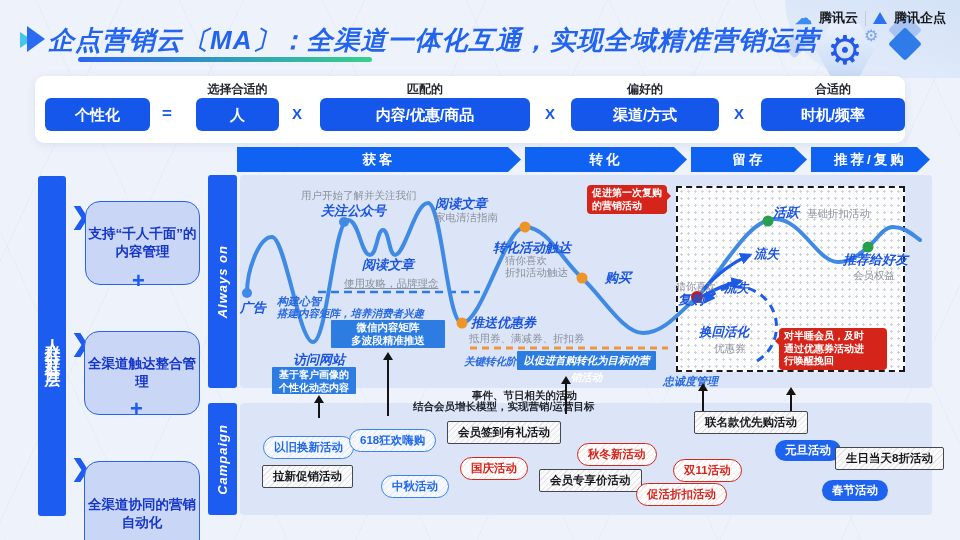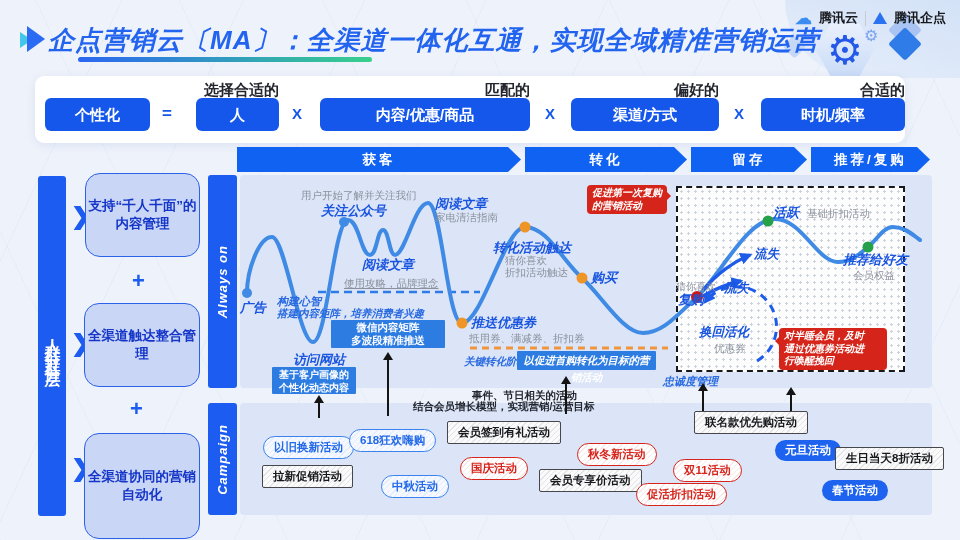--- a/index.html
+++ b/index.html
@@ -19,40 +19,40 @@
   .cloud-ic{color:#3b8cf0;font-size:17px;line-height:1;}
   .tri-ic{width:0;height:0;border-left:7px solid transparent;border-right:7px solid transparent;border-bottom:12px solid #2a72f0;}
   .hexa{clip-path:polygon(25% 3%,75% 3%,100% 50%,75% 97%,25% 97%,0% 50%);background:linear-gradient(#eaf1fd,#c9dbf6);display:flex;align-items:center;justify-content:center;}
   .gear{color:#2458e8;font-size:40px;line-height:1;}
   .gear-sm{color:#7ea4ee;font-size:16px;line-height:1;}
   .diamond{transform:rotate(45deg);border-radius:3px;}
   .corner-blob{background:linear-gradient(200deg,#cfdff6,#e4edfb);border-bottom-left-radius:90px;opacity:.85;}
   
   .card{background:#fff;border-radius:9px;box-shadow:0 2px 10px rgba(40,80,180,.10);}
   .fbox{background:#1557ea;border-radius:6px;color:#fff;font-weight:bold;font-size:15px;text-align:center;line-height:33px;height:33px;}
-  .fhint{color:#23262e;font-size:15px;font-weight:bold;text-align:right;white-space:nowrap;}
+  .fhint{color:#23262e;font-size:12px;font-weight:bold;text-align:center;white-space:nowrap;}
   .fop{color:#1557ea;font-weight:bold;font-size:17px;}
   
   .chev{background:#0f62f2;color:#fff;font-weight:bold;font-size:13.5px;letter-spacing:3px;display:flex;align-items:center;justify-content:center;height:25px;clip-path:polygon(0 0,calc(100% - 13px) 0,100% 50%,calc(100% - 13px) 100%,0 100%);}
   
   .vbar{background:#1d5cf0;border-radius:3px;color:#fff;font-weight:bold;display:flex;align-items:center;justify-content:center;}
   .vtext{writing-mode:vertical-rl;text-orientation:upright;font-size:16px;letter-spacing:7px;}
   .lane-text{writing-mode:vertical-rl;transform:rotate(180deg);font-size:13px;font-style:italic;font-weight:bold;letter-spacing:1px;}
-  .sidebox{background:#c9d6f5;border:1.6px solid #2b62ea;border-radius:15px;color:#1536c8;font-weight:bold;font-size:13.5px;display:flex;align-items:center;justify-content:center;text-align:center;padding:4px 0;box-sizing:border-box;line-height:1.35;}
+  .sidebox{background:#c9d6f5;border:1.6px solid #2b62ea;border-radius:15px;color:#1536c8;font-weight:bold;font-size:13.5px;display:flex;align-items:center;justify-content:center;text-align:center;padding:4px 0;box-sizing:border-box;line-height:1.35;margin-top:28px;}
   .chevmark{color:#1d5cf0;font-size:23px;font-weight:bold;text-shadow:.6px 0 #1d5cf0;}
   .plus{color:#1d5cf0;font-size:22px;font-weight:bold;}
   
   .panel{background:#dbe5f7;border-radius:4px;}
   .dashzone{background:#fdfdfe;background-image:radial-gradient(#cdd3dd 1px,transparent 1.1px);background-size:7px 7px;border:2px dashed #17181c;box-sizing:border-box;}
   
   .jb{color:#1a55e0;font-weight:bold;font-size:13px;font-style:italic;white-space:nowrap;}
   .jb-s{color:#2a6ae0;font-weight:bold;font-size:11px;font-style:italic;white-space:nowrap;}
   .jg{color:#8b919c;font-size:10.5px;white-space:nowrap;}
   .bluebox{background:#2d7ce2;color:#fff;font-weight:bold;font-size:10.5px;text-align:center;border-radius:1px;line-height:13px;padding:1px 2px;box-sizing:border-box;}
-  .redcall{background:#d5251b;color:#fff;font-weight:bold;font-size:10px;line-height:12.5px;border-radius:4px;padding:2px 5px;box-sizing:border-box;font-style:italic;}
+  .redcall{background:#d5251b;color:#fff;font-weight:bold;font-size:10px;line-height:12.5px;border-radius:4px;padding:2px 5px;box-sizing:border-box;}
   .redcall .pt{position:absolute;width:0;height:0;border:5px solid transparent;}
   .note{color:#23262e;font-weight:bold;font-size:10.5px;white-space:nowrap;}
   .varrow{position:absolute;width:2px;background:#141414;}
   .varrow:before{content:"";position:absolute;top:-7px;left:-4px;border:5px solid transparent;border-bottom:8px solid #141414;}
   
   .badge{position:absolute;font-weight:bold;font-size:11.5px;white-space:nowrap;padding:3px 10px;}
   .b-blue{border:1.8px solid #3b82ef;color:#2268e8;border-radius:999px;background:repeating-linear-gradient(135deg,#f5f9ff 0 3px,#e3edfd 3px 4px);}
   .b-red{border:1.8px solid #d6251c;color:#d6251c;border-radius:999px;background:repeating-linear-gradient(135deg,#fff 0 3px,#f6e9e8 3px 4px);}
   .b-black{border:1.5px solid #45474d;color:#17181c;border-radius:2px;background:repeating-linear-gradient(135deg,#fafafa 0 3px,#e4e4e8 3px 4px);}
   .b-bluefill{background:#1d63ef;color:#fff;border-radius:999px;}
@@ -165,21 +165,21 @@
     <div>微信内容矩阵</div>
     <div>多波段精准推送</div>
   </div>
   <div class="abs bluebox" style="left:272px;top:367px;width:84px;height:27px;font-size:10px;">
     <div>基于客户画像的</div>
     <div>个性化动态内容</div>
   </div>
   <div class="abs jb" style="left:493px;top:239px;">转化活动触达</div>
   <div class="abs jg" style="left:505px;top:254px;">猜你喜欢</div>
   <div class="abs jg" style="left:505px;top:266px;">折扣活动触达</div>
-  <div class="abs jb" style="left:591px;top:269px;">购买</div>
+  <div class="abs jb" style="left:605px;top:269px;">购买</div>
   <div class="abs jb" style="left:471px;top:314px;">推送优惠券</div>
   <div class="abs jg" style="left:469px;top:332px;">抵用券、满减券、折扣券</div>
   <div class="abs jb-s" style="left:464px;top:355px;font-size:10.5px;">关键转化阶段</div>
   <div class="abs bluebox" style="left:517px;top:351px;width:139px;height:19px;line-height:17px;font-style:italic;">以促进首购转化为目标的营销活动</div>
 
   <div class="abs redcall" style="left:587px;top:185px;width:80px;">
     <div>促进第一次复购</div>
     <div>的营销活动</div>
     <span class="pt" style="right:-9px;top:6px;border-left-color:#d5251b;"></span>
   </div>

